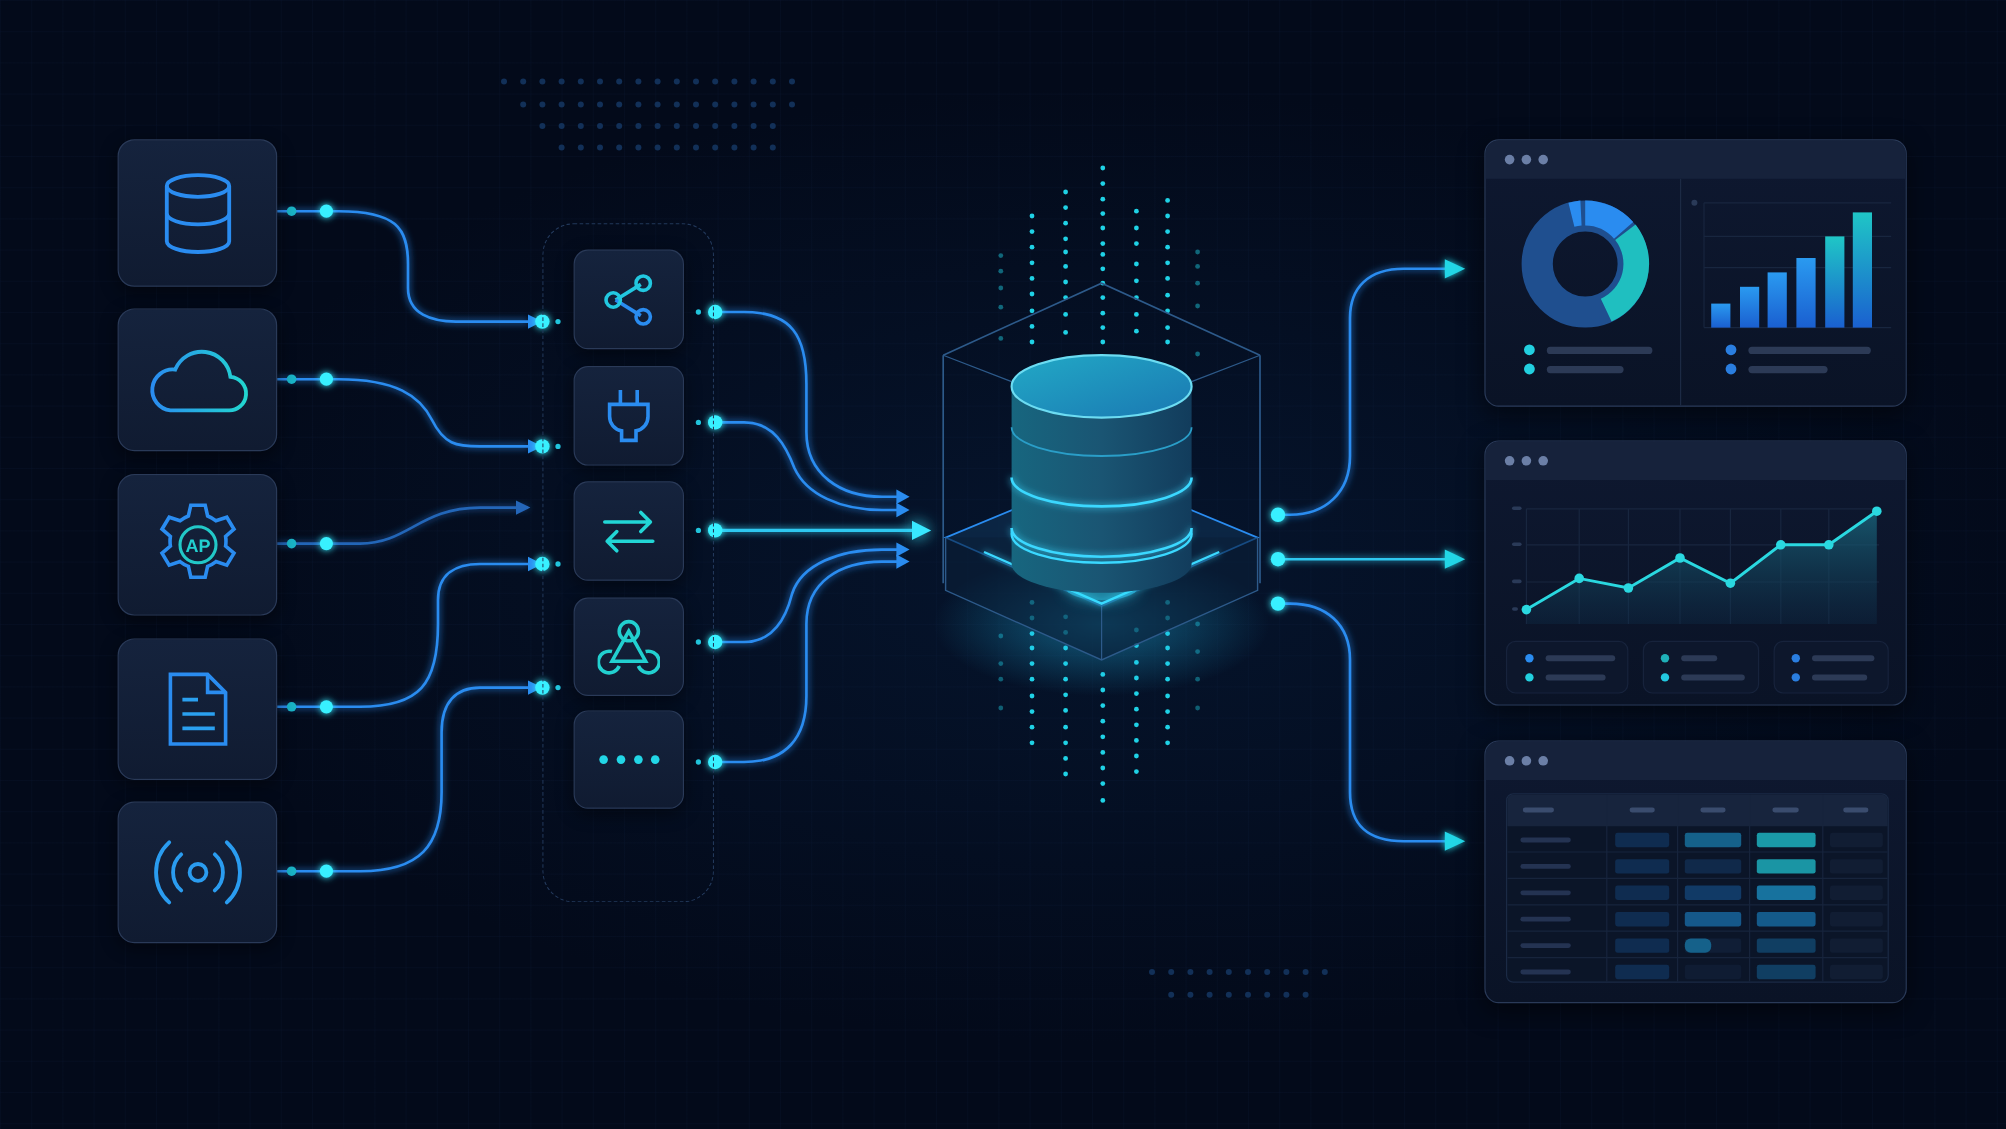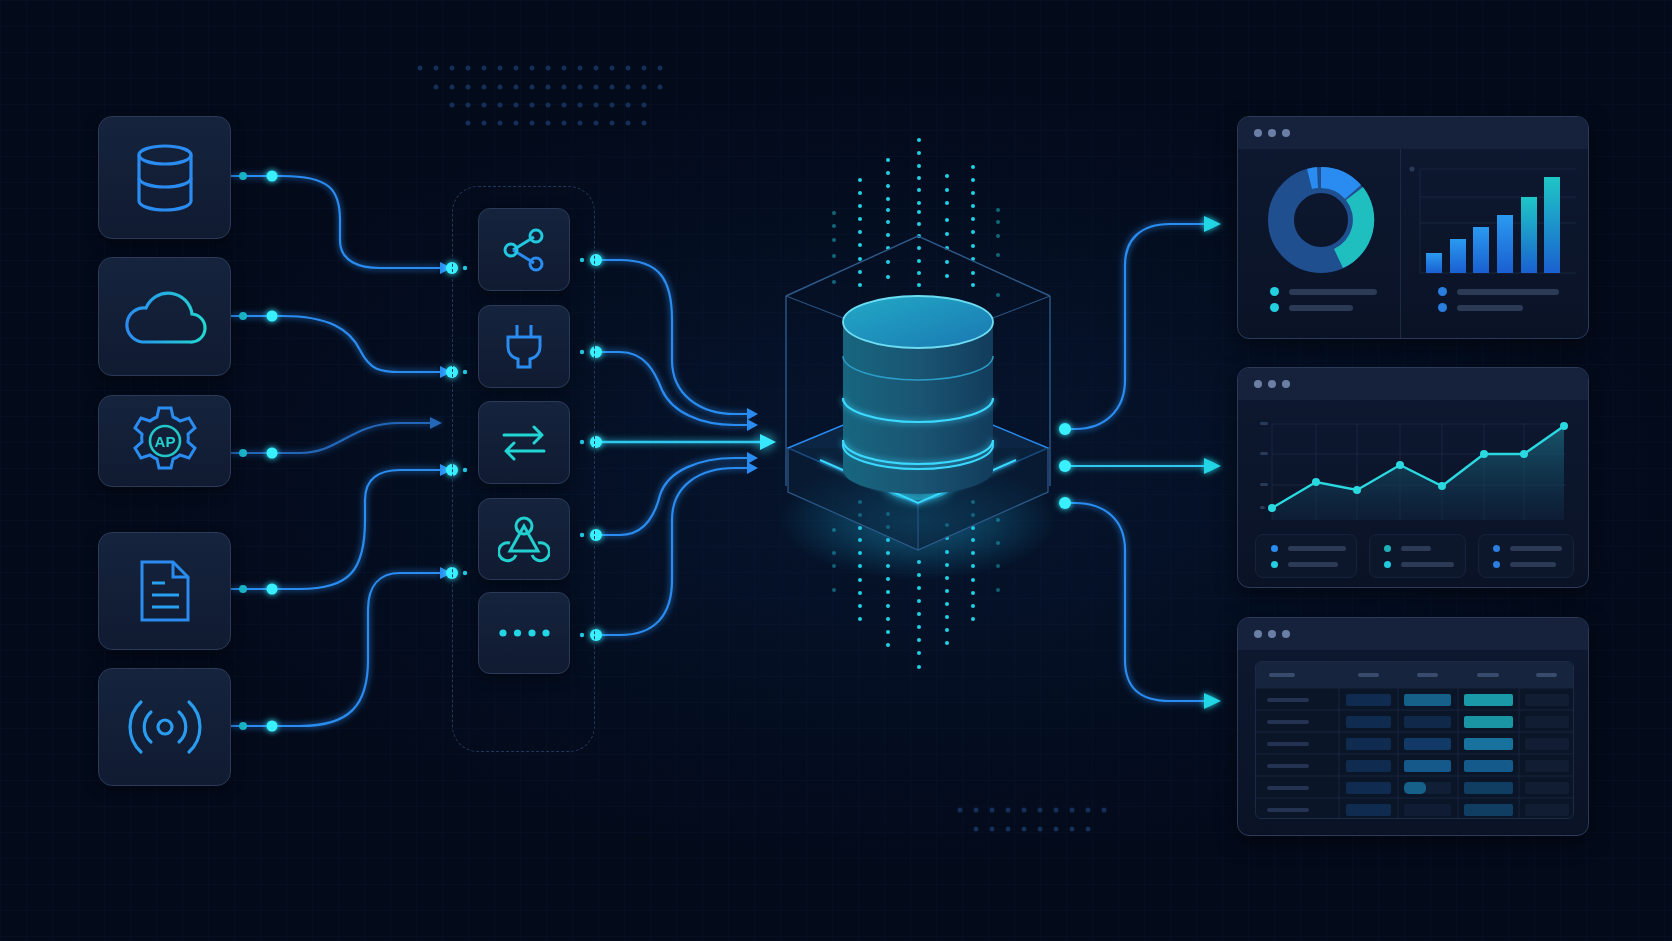--- a/index.html
+++ b/index.html
@@ -430,21 +430,21 @@
   <svg width="86" height="58" viewBox="0 0 86 58">
     <defs>
         <linearGradient id="cg" x1="0" x2="1">
           <stop offset="0" stop-color="#2a8cf0"></stop>
           <stop offset="1" stop-color="#22d6d0"></stop>
         </linearGradient>
       </defs>
     <path d="M20 54 H68 A14 14 0 0 0 70 26 A24 24 0 0 0 24 20 A16 16 0 0 0 20 54 Z" fill="none" stroke="url(#cg)" stroke-width="3.2"></path>
   </svg>
 </div>
-<div class="card" style="left:98px;top:395px;width:133px;height:92px;text-align:right;">
+<div class="card" style="left:98px;top:395px;width:133px;height:118px;text-align:right;">
   <svg width="74" height="74" viewBox="0 0 74 74">
     <path d="M31 4 h12 l2 9 a26 26 0 0 1 7 4 l9-3 6 10 -7 6 a26 26 0 0 1 0 8 l7 6 -6 10 -9-3 a26 26 0 0 1 -7 4 l-2 9 h-12 l-2-9 a26 26 0 0 1 -7-4 l-9 3 -6-10 7-6 a26 26 0 0 1 0-8 l-7-6 6-10 9 3 a26 26 0 0 1 7-4 Z" fill="none" stroke="#2a8cf0" stroke-width="3"></path>
     <circle cx="37" cy="37" r="15" fill="none" stroke="#22c8c8" stroke-width="2.6"></circle>
     <text x="37" y="43" text-anchor="middle" font-size="15" font-weight="700" fill="#22d0d0" font-family="Liberation Sans, sans-serif">AP</text>
   </svg>
 </div>
 <div class="card" style="left:98px;top:532px;width:133px;height:118px;">
   <svg width="52" height="64" viewBox="0 0 52 64">
     <path d="M3 3 H34 L49 18 V61 H3 Z" fill="none" stroke="#2a8cf0" stroke-width="3"></path>
     <path d="M34 3 V18 H49" fill="none" stroke="#2a8cf0" stroke-width="3"></path>

